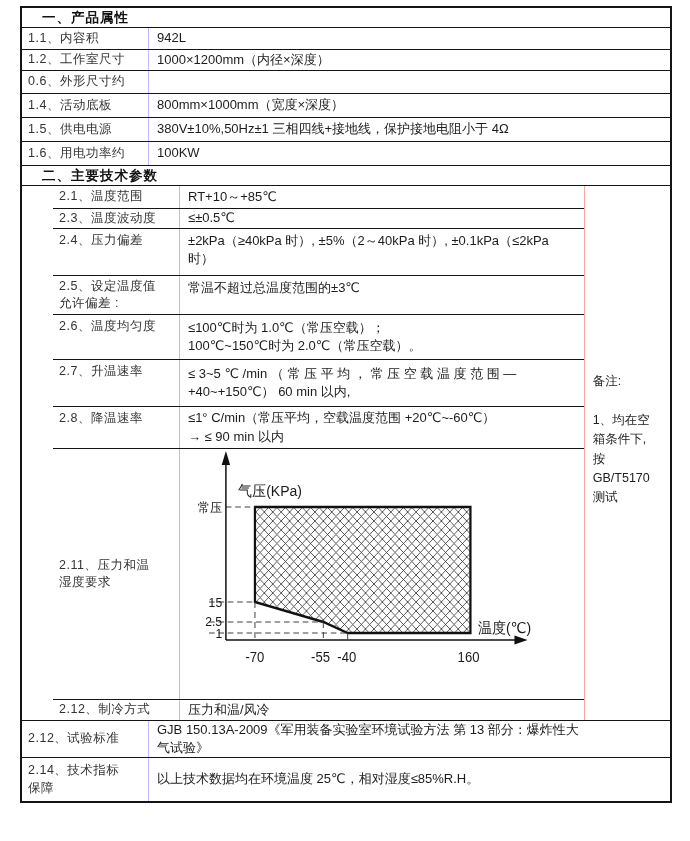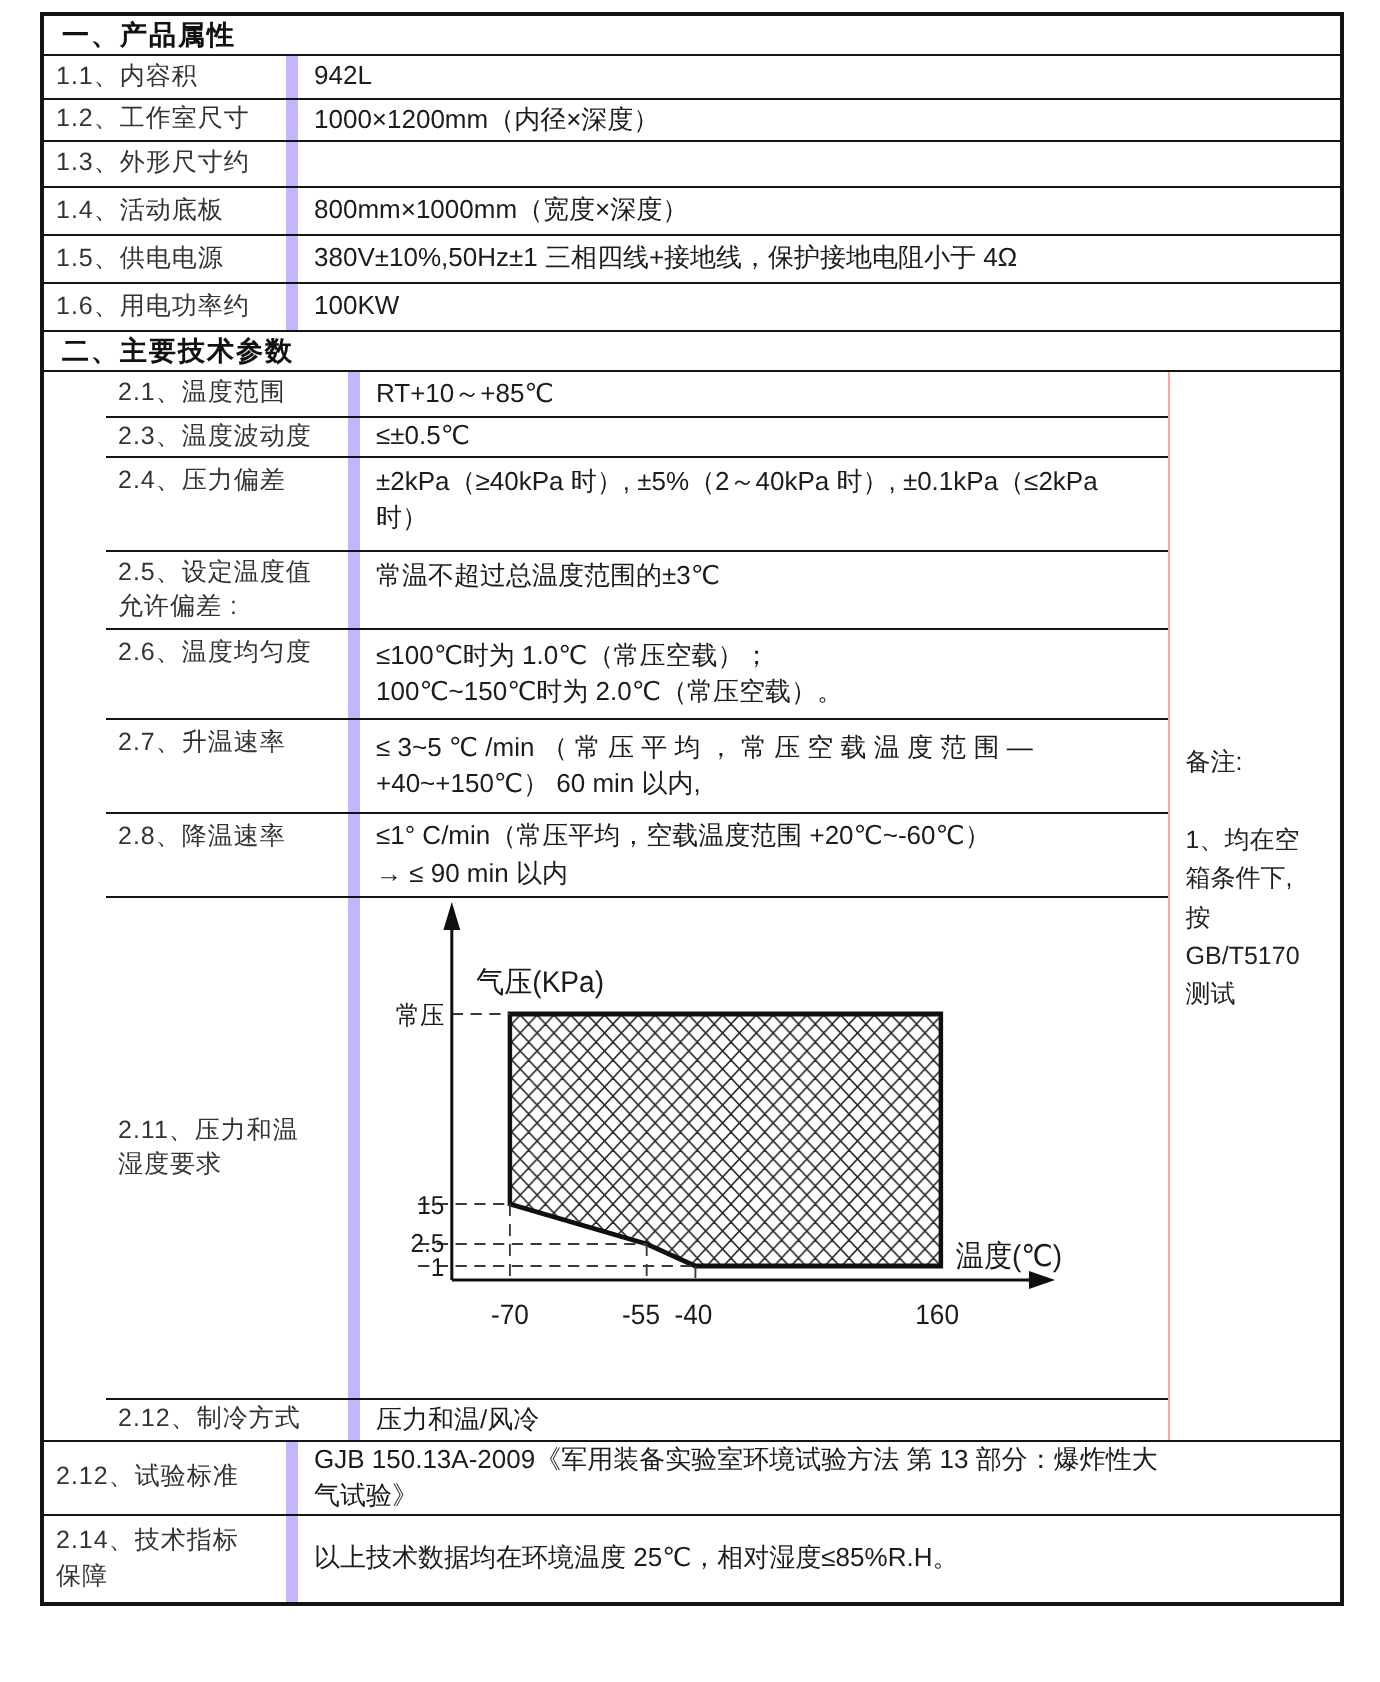--- a/index.html
+++ b/index.html
@@ -7,31 +7,31 @@
     width:690px;height:841px;background:#ffffff;
     font-family:"Liberation Sans","DejaVu Sans",sans-serif;
     color:#1c1c1c;position:relative;
   }
   .doc{
     position:absolute;left:20px;top:6px;width:652px;
     border:2px solid #141414;box-sizing:border-box;background:#fff;
   }
   .sec-header{
     height:20px;border-bottom:1px solid #141414;box-sizing:border-box;
-    display:flex;align-items:center;padding-left:9px;
+    display:flex;align-items:center;padding-left:20px;
     font-weight:bold;font-size:13.5px;letter-spacing:1px;color:#111;
   }
   .row{display:flex;border-bottom:1px solid #141414;box-sizing:border-box;}
   .row.no-bb{border-bottom:none;}
   .cell{
     box-sizing:border-box;white-space:pre-line;font-size:13px;line-height:1.4;
     display:flex;align-items:center;overflow:hidden;
   }
   .label{
-    width:127px;border-right:6px solid #c4b5fd;
+    width:127px;border-right:1px solid #c4b5fd;
     padding:1px 2px 1px 6px;color:#333;letter-spacing:0.5px;font-size:12.5px;
   }
   .value{flex:1;padding:1px 18px 1px 8px;color:#1c1c1c;}
   .top{align-items:flex-start;padding-top:3px;}
   .sec2-wrap{display:flex;border-bottom:1px solid #141414;box-sizing:border-box;}
   .sec2-main{width:558px;box-sizing:border-box;margin-left:31px;}
   .sec2-main .row:last-child{border-bottom:none;}
   .note{
     width:90px;border-left:1px solid #fca5a5;box-sizing:border-box;
     padding:186px 3px 0 8px;font-size:12.5px;line-height:1.55;
@@ -50,21 +50,21 @@
 
   <div class="row" style="height:22px">
     <div class="cell label">1.1、内容积</div>
     <div class="cell value">942L</div>
   </div>
   <div class="row" style="height:21px">
     <div class="cell label">1.2、工作室尺寸</div>
     <div class="cell value">1000×1200mm（内径×深度）</div>
   </div>
   <div class="row" style="height:23px">
-    <div class="cell label">1.3、外形尺寸约</div>
+    <div class="cell label">0.6、外形尺寸约</div>
     <div class="cell value"></div>
   </div>
   <div class="row" style="height:24px">
     <div class="cell label">1.4、活动底板</div>
     <div class="cell value">800mm×1000mm（宽度×深度）</div>
   </div>
   <div class="row" style="height:24px">
     <div class="cell label">1.5、供电电源</div>
     <div class="cell value">380V±10%,50Hz±1 三相四线+接地线，保护接地电阻小于 4Ω</div>
   </div>

